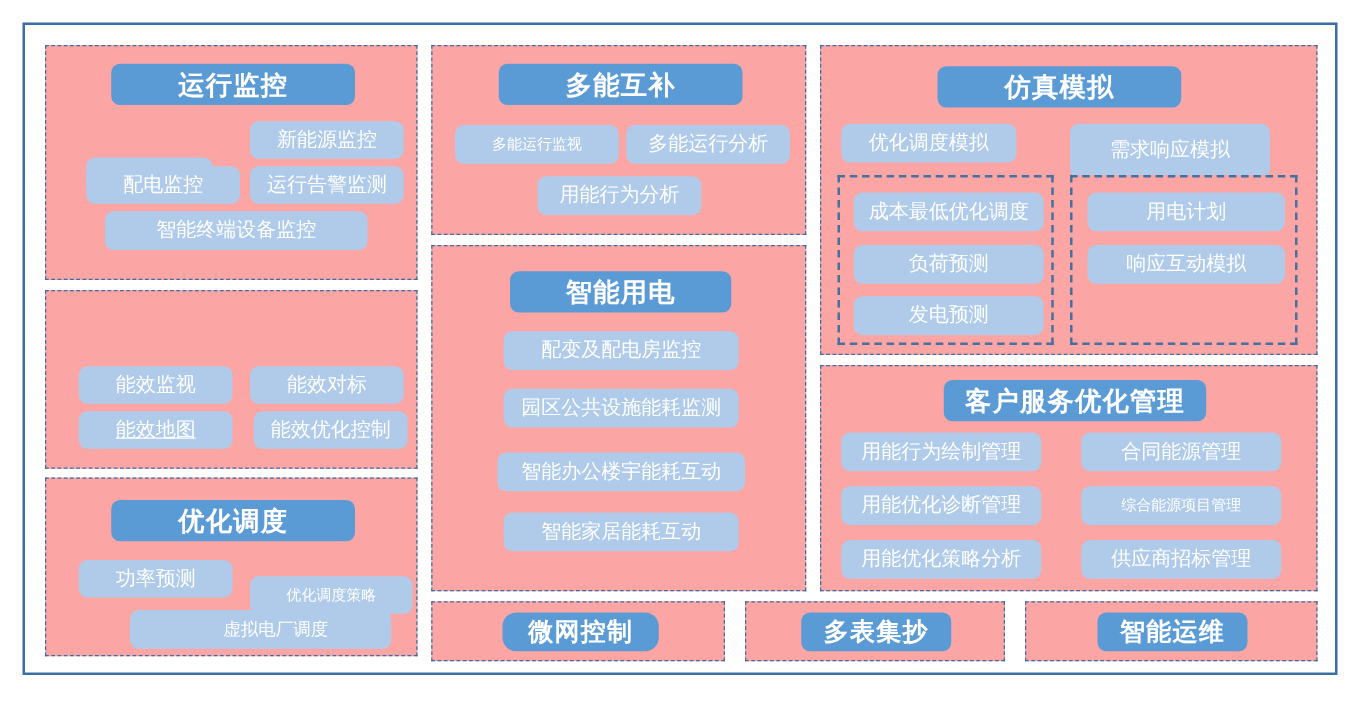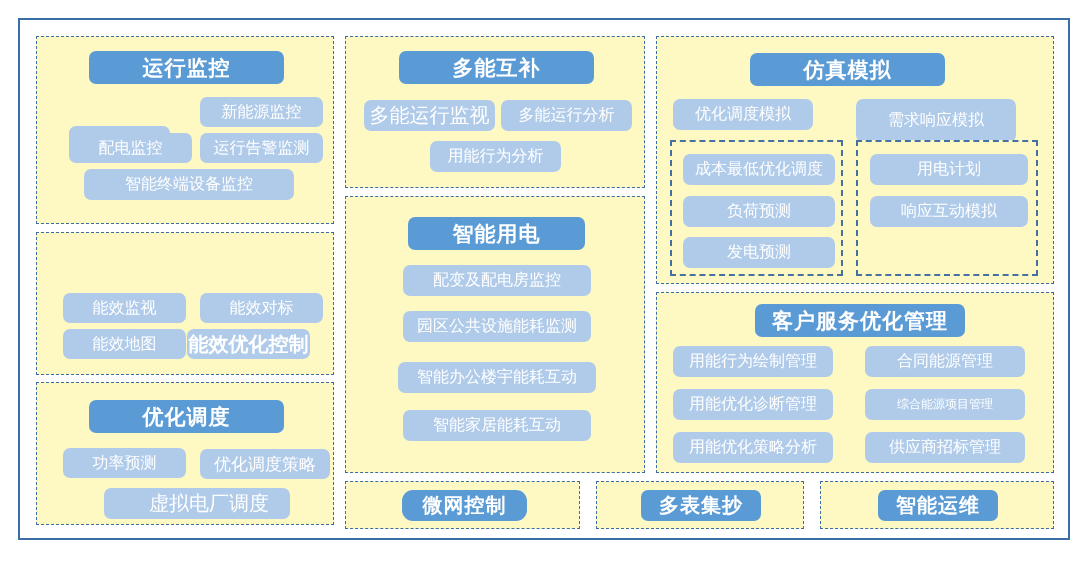--- a/index.html
+++ b/index.html
@@ -24,21 +24,21 @@
     border: 2px solid #3A6EA5;
     box-sizing: border-box;
     background: #ffffff;
   }
 
   
   .group {
     position: absolute;
     box-sizing: border-box;
     border: 1.5px dashed #3A6EA5;
-    background: #fef9c3;
+    background: #fca5a5;
   }
   .group.inner {
     border: 2px dashed #44719F;
   }
 
   
   .hdr {
     position: absolute;
     box-sizing: border-box;
     background: #5B9BD5;
@@ -81,37 +81,37 @@
     <div class="pill" style="left:163px; top:96px; width:123px; height:30px; font-size:16px;">运行告警监测</div>
 
     <div class="pill" style="left:47px; top:132px; width:210px; height:31px; font-size:16px;">智能终端设备监控</div>
   </div>
 
   <div class="group" style="left:16px; top:212px; width:298px; height:143px;">
 
     <div class="pill" style="left:26px; top:60px; width:123px; height:30px; font-size:16px;">能效监视</div>
     <div class="pill" style="left:163px; top:60px; width:123px; height:30px; font-size:16px;">能效对标</div>
 
-    <div class="pill" style="left:26px; top:96px; width:123px; height:30px; font-size:16px;">能效地图</div>
-    <div class="pill" style="left:150px; top:96px; width:123px; height:30px; font-size:20px;font-weight:bold;">能效优化控制</div>
+    <div class="pill" style="left:26px; top:96px; width:123px; height:30px; font-size:16px;text-decoration:underline;">能效地图</div>
+    <div class="pill" style="left:166px; top:96px; width:123px; height:30px; font-size:16px;">能效优化控制</div>
   </div>
 
   <div class="group" style="left:16px; top:362px; width:298px; height:143px;">
     <div class="hdr" style="left:52px; top:17px; width:195px; height:33px; font-size:21px;">优化调度</div>
 
     <div class="pill" style="left:26px; top:65px; width:123px; height:30px; font-size:16px;">功率预测</div>
-    <div class="pill" style="left:163px; top:66px; width:130px; height:30px; font-size:17px;">优化调度策略</div>
+    <div class="pill" style="left:163px; top:78px; width:130px; height:30px; font-size:12px;">优化调度策略</div>
 
-    <div class="pill" style="left:67px; top:105px; width:186px; height:31px; font-size:20px;padding-left:24px;">虚拟电厂调度</div>
+    <div class="pill" style="left:67px; top:105px; width:209px; height:31px; font-size:14px;padding-left:24px;">虚拟电厂调度</div>
   </div>
 
   <div class="group" style="left:325px; top:16px; width:300px; height:152px;">
     <div class="hdr" style="left:53px; top:14px; width:195px; height:33px; font-size:21px;">多能互补</div>
 
-    <div class="pill" style="left:18px; top:63px; width:131px; height:31px; font-size:20px;">多能运行监视</div>
+    <div class="pill" style="left:18px; top:63px; width:131px; height:31px; font-size:12px;">多能运行监视</div>
     <div class="pill" style="left:155px; top:63px; width:131px; height:31px; font-size:16px;">多能运行分析</div>
 
     <div class="pill" style="left:84px; top:104px; width:131px; height:31px; font-size:16px;">用能行为分析</div>
   </div>
 
   <div class="group" style="left:325px; top:176px; width:300px; height:277px;">
     <div class="hdr" style="left:62px; top:20px; width:177px; height:33px; font-size:21px;">智能用电</div>
 
     <div class="pill" style="left:57px; top:68px; width:188px; height:31px; font-size:16px;">配变及配电房监控</div>
     <div class="pill" style="left:57px; top:114px; width:188px; height:31px; font-size:16px;">园区公共设施能耗监测</div>

